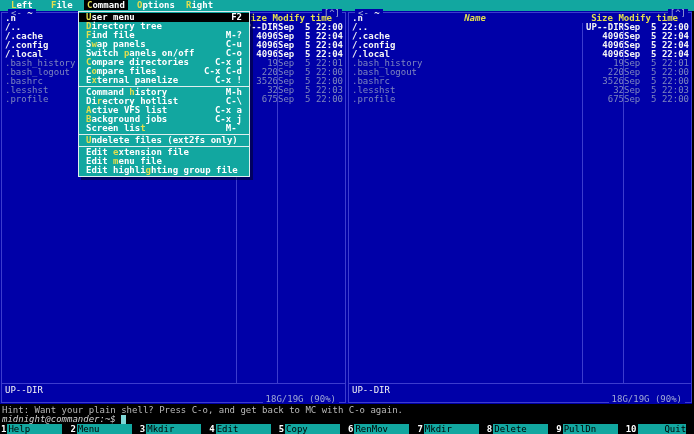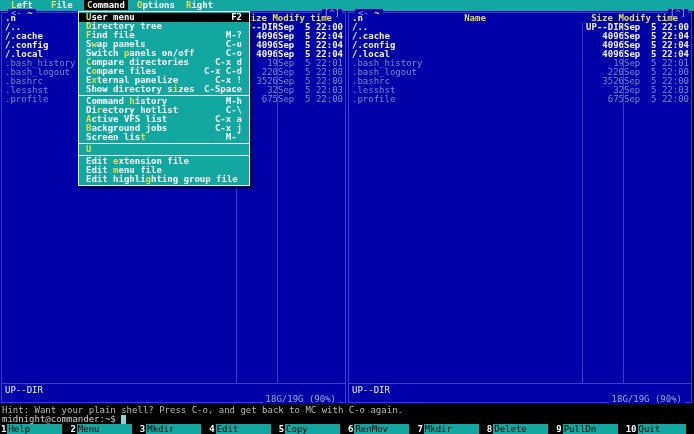--- a/index.html
+++ b/index.html
@@ -21,21 +21,21 @@
   .panels .rightedge{position:absolute;top:0;right:0;width:2px;height:100%;background:#000;}
   .panel{position:absolute;top:1px;height:391px;background:var(--blue);border:1px solid var(--frame);}
   .panel.left{left:1px;width:345px;}
   .panel.right{left:348px;width:344px;}
   .p-top{position:absolute;top:-4px;left:6px;background:var(--blue);padding:0 3px;line-height:9px;}
   .p-hist{color:var(--frametext);}
   .p-path{color:var(--white);font-weight:700;}
   .p-corner{position:absolute;top:-4px;right:3px;background:var(--blue);padding:0 2px;line-height:9px;color:var(--frametext);}
   .p-header{position:absolute;top:1px;left:1px;right:1px;height:9px;color:var(--yellow);font-weight:700;}
   .p-sort{position:absolute;left:2px;color:var(--white);}
-  .ph-name{position:absolute;left:20px;right:110px;text-align:center;}
+  .ph-name{position:absolute;left:20px;right:110px;text-align:center;font-style:italic;}
   .ph-size{position:absolute;right:68px;width:40px;text-align:center;}
   .ph-time{position:absolute;right:12px;width:64px;text-align:right;}
   .p-rows{position:absolute;top:10px;left:1px;right:1px;}
   .row{display:flex;height:9px;line-height:9px;white-space:pre;}
   .row .fname{flex:1;padding-left:2px;overflow:hidden;}
   .row .fsize{width:41px;text-align:right;}
   .row .ftime{width:66px;text-align:right;padding-right:18px;}
   .row.dir{color:var(--white);font-weight:700;}
   .row.file{color:var(--filedim);font-weight:400;}
   .p-colline{position:absolute;top:10px;bottom:19px;width:1px;background:var(--frame);}
@@ -46,28 +46,28 @@
   .p-free{position:absolute;right:6px;bottom:-2px;background:var(--blue);padding:0 3px;line-height:9px;color:var(--frametext);}
   
   .dropdown{position:absolute;left:78px;top:11px;width:172px;background:var(--teal);
     border:1px solid var(--menuline);padding:1px 0;z-index:5;box-shadow:3px 3px 0 rgba(0,0,24,0.5);}
   .menu-item{height:9px;line-height:9px;display:flex;padding:0 7px;color:#fff;font-weight:700;white-space:pre;cursor:default;}
   .menu-item .short{margin-left:auto;padding-left:6px;}
   .menu-item.sel{background:#000;}
   .menu-sep{height:1px;background:var(--menuline);margin:1px 0;}
   
   .hintline{position:absolute;top:406px;left:2px;color:var(--hint);white-space:pre;}
-  .promptline{position:absolute;top:415px;left:2px;color:var(--promptc);white-space:pre;}
+  .promptline{position:absolute;top:415px;left:2px;color:var(--promptc);white-space:pre;font-style:italic;}
   .cursorblk{display:inline-block;width:5px;height:9px;background:var(--cursor);vertical-align:bottom;}
   
   .fnbar{position:absolute;top:424px;left:0;right:0;height:10px;display:flex;background:#000;}
   .fk{flex:1;display:flex;height:10px;line-height:10px;}
   .fk-num{color:#fff;background:#000;font-weight:700;padding:0 1px;}
   .fk-label{flex:1;background:var(--teal);color:#000;font-weight:400;margin-right:7px;padding-left:1px;overflow:hidden;}
-  .fk:last-child .fk-label{margin-right:8px;}
+  .fk:last-child .fk-label{margin-right:8px;text-align:right;}
 </style>
 </head>
 <body>
 
 <div class="screen">
 
   <div class="menubar">
       <div class="mb-item" style="left: 8px;"><span class="hot">L</span><span>eft</span></div>
       <div class="mb-item" style="left: 48px;"><span class="hot">F</span><span>ile</span></div>
       <div class="mb-item sel" style="left: 84px;"><span class="hot">C</span><span>ommand</span></div>
@@ -142,29 +142,28 @@
 
   <div class="dropdown">
       <div class="menu-item sel"><span class="hot">U</span><span>ser menu</span><span class="short">F2</span></div>
       <div class="menu-item"><span class="hot">D</span><span>irectory tree</span><span class="short"></span></div>
       <div class="menu-item"><span class="hot">F</span><span>ind file</span><span class="short">M-?</span></div>
       <div class="menu-item"><span>S</span><span class="hot">w</span><span>ap panels</span><span class="short">C-u</span></div>
       <div class="menu-item"><span>Switch </span><span class="hot">p</span><span>anels on/off</span><span class="short">C-o</span></div>
       <div class="menu-item"><span class="hot">C</span><span>ompare directories</span><span class="short">C-x d</span></div>
       <div class="menu-item"><span>C</span><span class="hot">o</span><span>mpare files</span><span class="short">C-x C-d</span></div>
       <div class="menu-item"><span>E</span><span class="hot">x</span><span>ternal panelize</span><span class="short">C-x !</span></div>
-      <div class="menu-item"><span>Show directory s</span><span class="hot">i</span><span>zes</span><span class="short">C-Space</span></div>
       <div class="menu-sep"></div>
       <div class="menu-item"><span>Command </span><span class="hot">h</span><span>istory</span><span class="short">M-h</span></div>
       <div class="menu-item"><span>Di</span><span class="hot">r</span><span>ectory hotlist</span><span class="short">C-\</span></div>
       <div class="menu-item"><span class="hot">A</span><span>ctive VFS list</span><span class="short">C-x a</span></div>
       <div class="menu-item"><span class="hot">B</span><span>ackground jobs</span><span class="short">C-x j</span></div>
       <div class="menu-item"><span>Screen lis</span><span class="hot">t</span><span class="short">M-`</span></div>
       <div class="menu-sep"></div>
-      <div class="menu-item"><span class="hot">U</span><span class="short"></span></div>
+      <div class="menu-item"><span class="hot">U</span><span>ndelete files (ext2fs only)</span><span class="short"></span></div>
       <div class="menu-sep"></div>
       <div class="menu-item"><span>Edit </span><span class="hot">e</span><span>xtension file</span><span class="short"></span></div>
       <div class="menu-item"><span>Edit </span><span class="hot">m</span><span>enu file</span><span class="short"></span></div>
       <div class="menu-item"><span>Edit highli</span><span class="hot">g</span><span>hting group file</span><span class="short"></span></div>
     </div>
 
   <div class="hintline">Hint: Want your plain shell? Press C-o, and get back to MC with C-o again.</div>
   <div class="promptline"><span>midnight@commander:~$ </span><span class="cursorblk"></span></div>
 
   <div class="fnbar">

